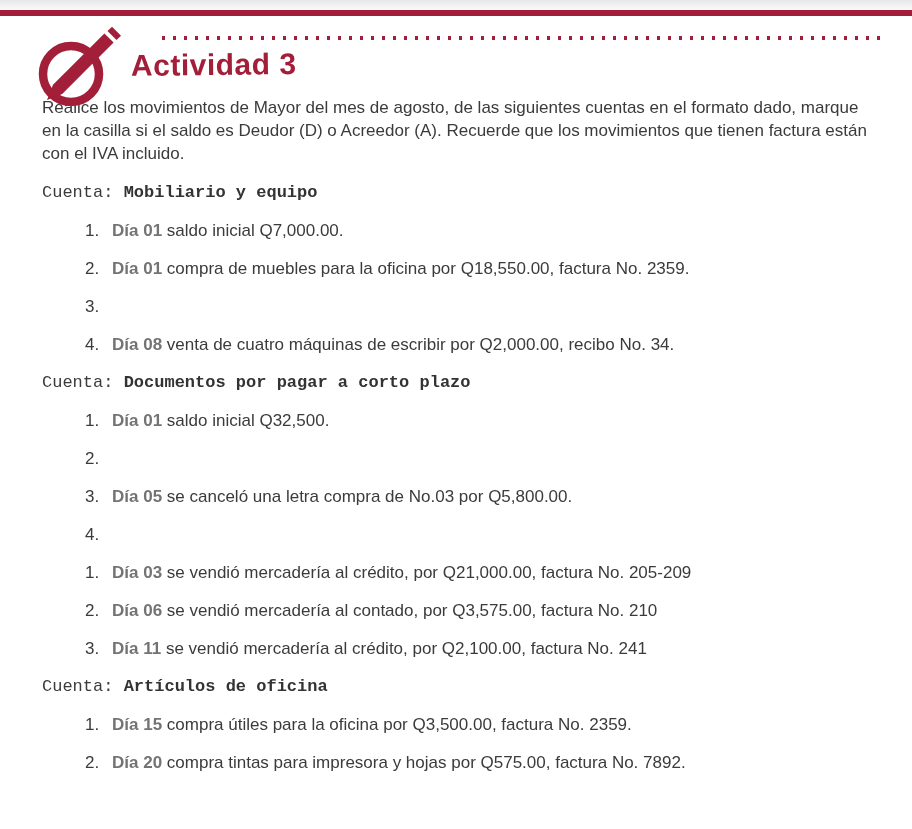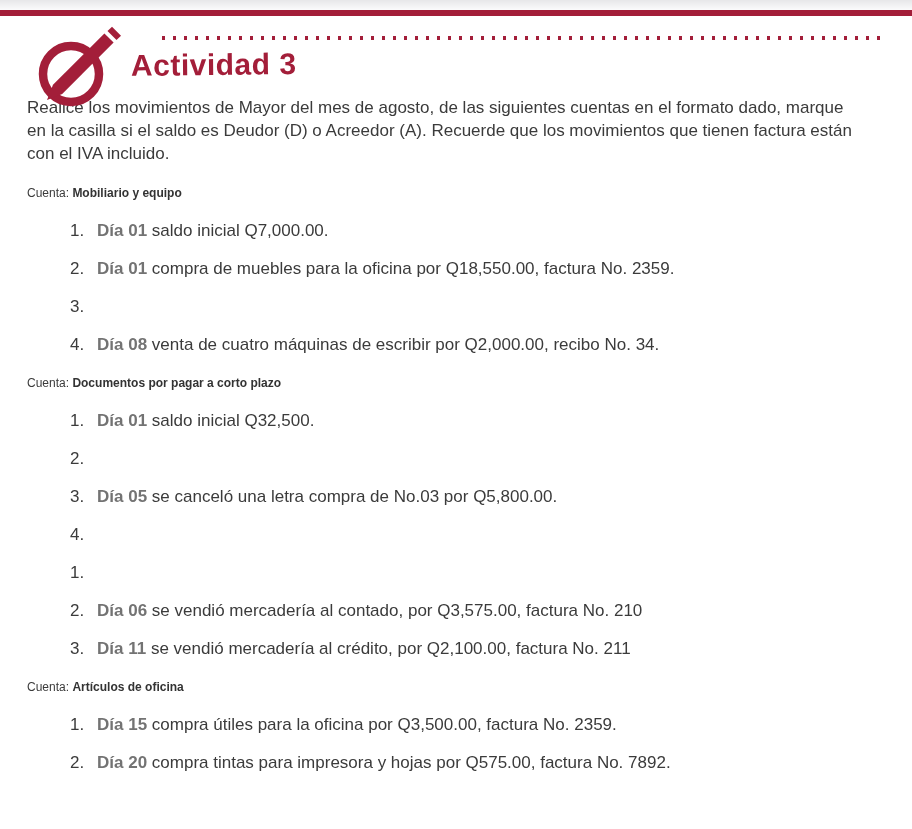--- a/index.html
+++ b/index.html
@@ -46,32 +46,33 @@
     left: 131px;
     top: 32px;
     font-size: 30px;
     font-weight: 700;
     letter-spacing: 0.5px;
     color: #A31E39;
     transform: rotate(-0.6deg);
   }
 
   .content {
-    padding: 0 30px 0 27px;
+    padding: 0 30px 0 42px;
   }
   .intro {
     margin: 2px 0 0 0;
     max-width: 832px;
     font-size: 17px;
     line-height: 23px;
   }
   .account-heading {
     margin: 18px 0 18px 0;
-    font-size: 12px;
+    font-size: 17px;
     line-height: 20px;
+    font-family: Liberation Mono, monospace;
   }
   .account-heading b { font-weight: 700; color: #333333; }
   .item {
     display: flex;
     margin: 0 0 18px 43px;
     font-size: 17px;
     line-height: 20px;
   }
   .item .num {
     flex: none;
@@ -135,28 +136,29 @@
         <span class="body"><b>Día 05</b> <span>se canceló una letra compra de No.03 por Q5,800.00.</span></span>
       </div>
       <div class="item">
         <span class="num">4.</span>
       </div>
     </section>
 
     <section>
       <div class="item">
         <span class="num">1.</span>
+        <span class="body"><b>Día 03</b> <span>se vendió mercadería al crédito, por Q21,000.00, factura No. 205-209</span></span>
       </div>
       <div class="item">
         <span class="num">2.</span>
         <span class="body"><b>Día 06</b> <span>se vendió mercadería al contado, por Q3,575.00, factura No. 210</span></span>
       </div>
       <div class="item">
         <span class="num">3.</span>
-        <span class="body"><b>Día 11</b> <span>se vendió mercadería al crédito, por Q2,100.00, factura No. 211</span></span>
+        <span class="body"><b>Día 11</b> <span>se vendió mercadería al crédito, por Q2,100.00, factura No. 241</span></span>
       </div>
     </section>
 
     <section>
       <p class="account-heading"><span>Cuenta:</span> <b>Artículos de oficina</b></p>
       <div class="item">
         <span class="num">1.</span>
         <span class="body"><b>Día 15</b> <span>compra útiles para la oficina por Q3,500.00, factura No. 2359.</span></span>
       </div>
       <div class="item">

